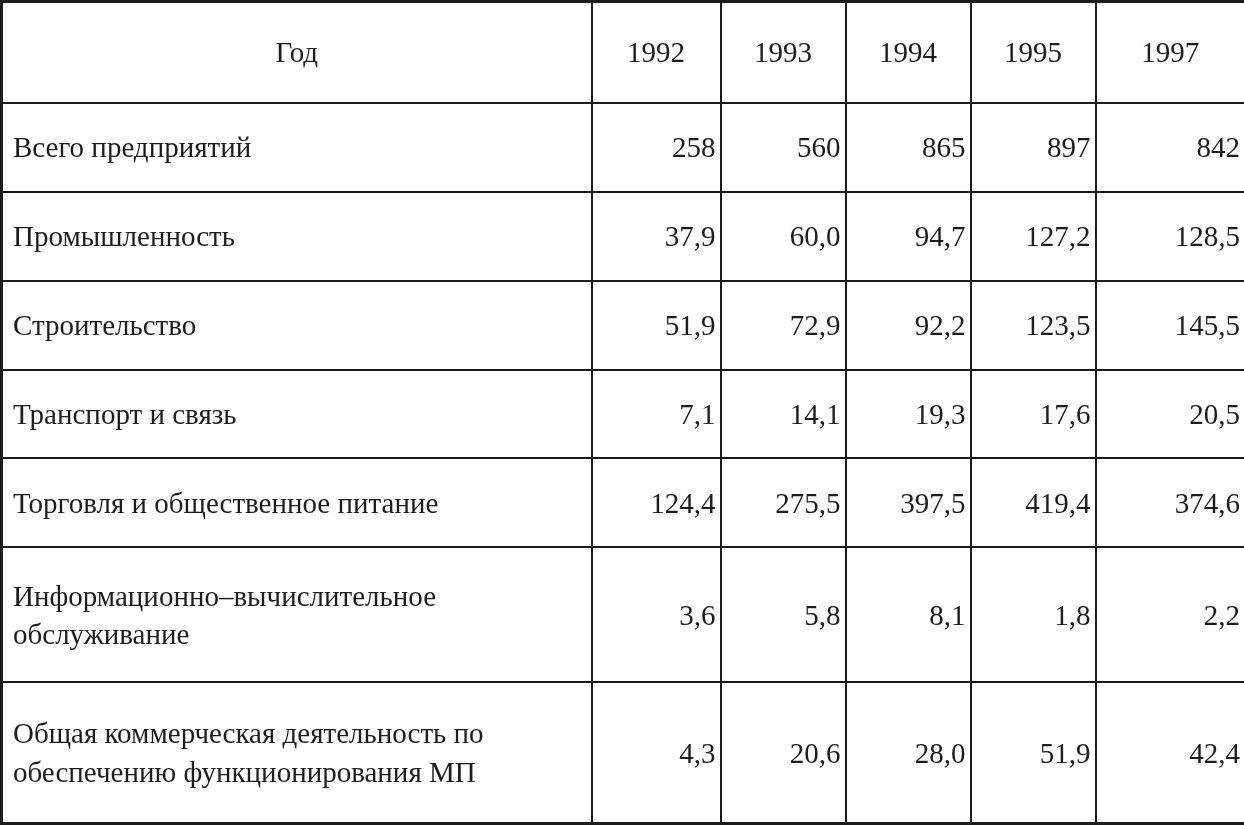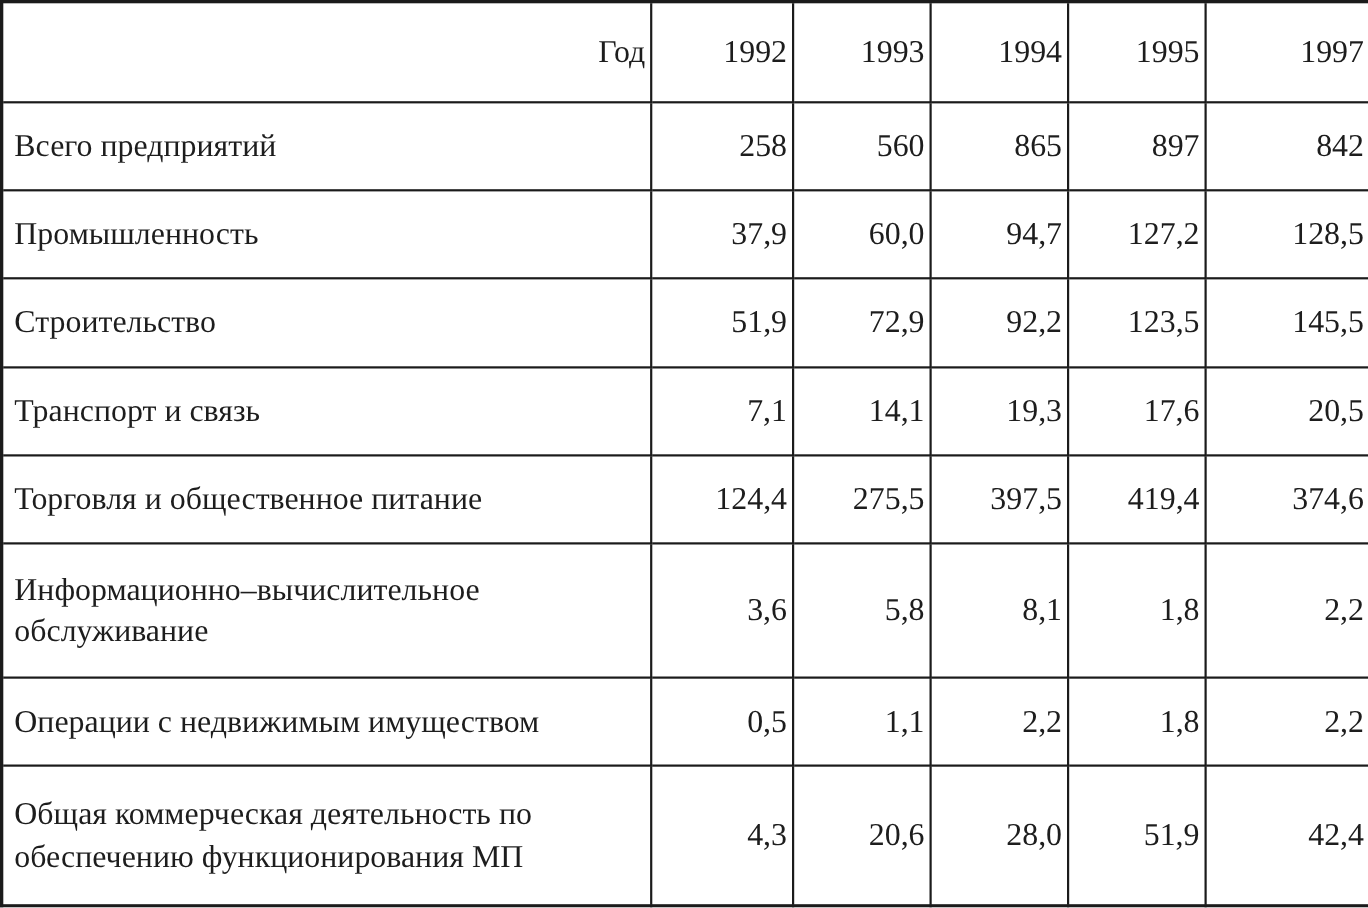--- a/index.html
+++ b/index.html
@@ -29,21 +29,21 @@
   td.label-cell {
     text-align: left;
     padding: 2px 6px 2px 10px;
     white-space: pre-line;
   }
   td.num-cell {
     text-align: right;
     padding: 2px 4px;
   }
   td.header-cell {
-    text-align: right;
+    text-align: center;
     padding: 2px 4px;
   }
   tr.row-normal   { height: 58px; }
   tr.row-header   { height: 66px; }
   tr.row-tall     { height: 88px; }
   tr.row-tallest  { height: 92px; }
 </style>
 </head>
 <body>
 
@@ -107,28 +107,20 @@
       </tr>
       <tr class="row-tall">
         <td class="label-cell">Информационно–вычислительное
 обслуживание</td>
         <td class="num-cell">3,6</td>
         <td class="num-cell">5,8</td>
         <td class="num-cell">8,1</td>
         <td class="num-cell">1,8</td>
         <td class="num-cell">2,2</td>
       </tr>
-      <tr class="row-normal">
-        <td class="label-cell">Операции с недвижимым имуществом</td>
-        <td class="num-cell">0,5</td>
-        <td class="num-cell">1,1</td>
-        <td class="num-cell">2,2</td>
-        <td class="num-cell">1,8</td>
-        <td class="num-cell">2,2</td>
-      </tr>
       <tr class="row-tallest">
         <td class="label-cell">Общая коммерческая деятельность по
 обеспечению функционирования МП</td>
         <td class="num-cell">4,3</td>
         <td class="num-cell">20,6</td>
         <td class="num-cell">28,0</td>
         <td class="num-cell">51,9</td>
         <td class="num-cell">42,4</td>
       </tr>
     </tbody>

